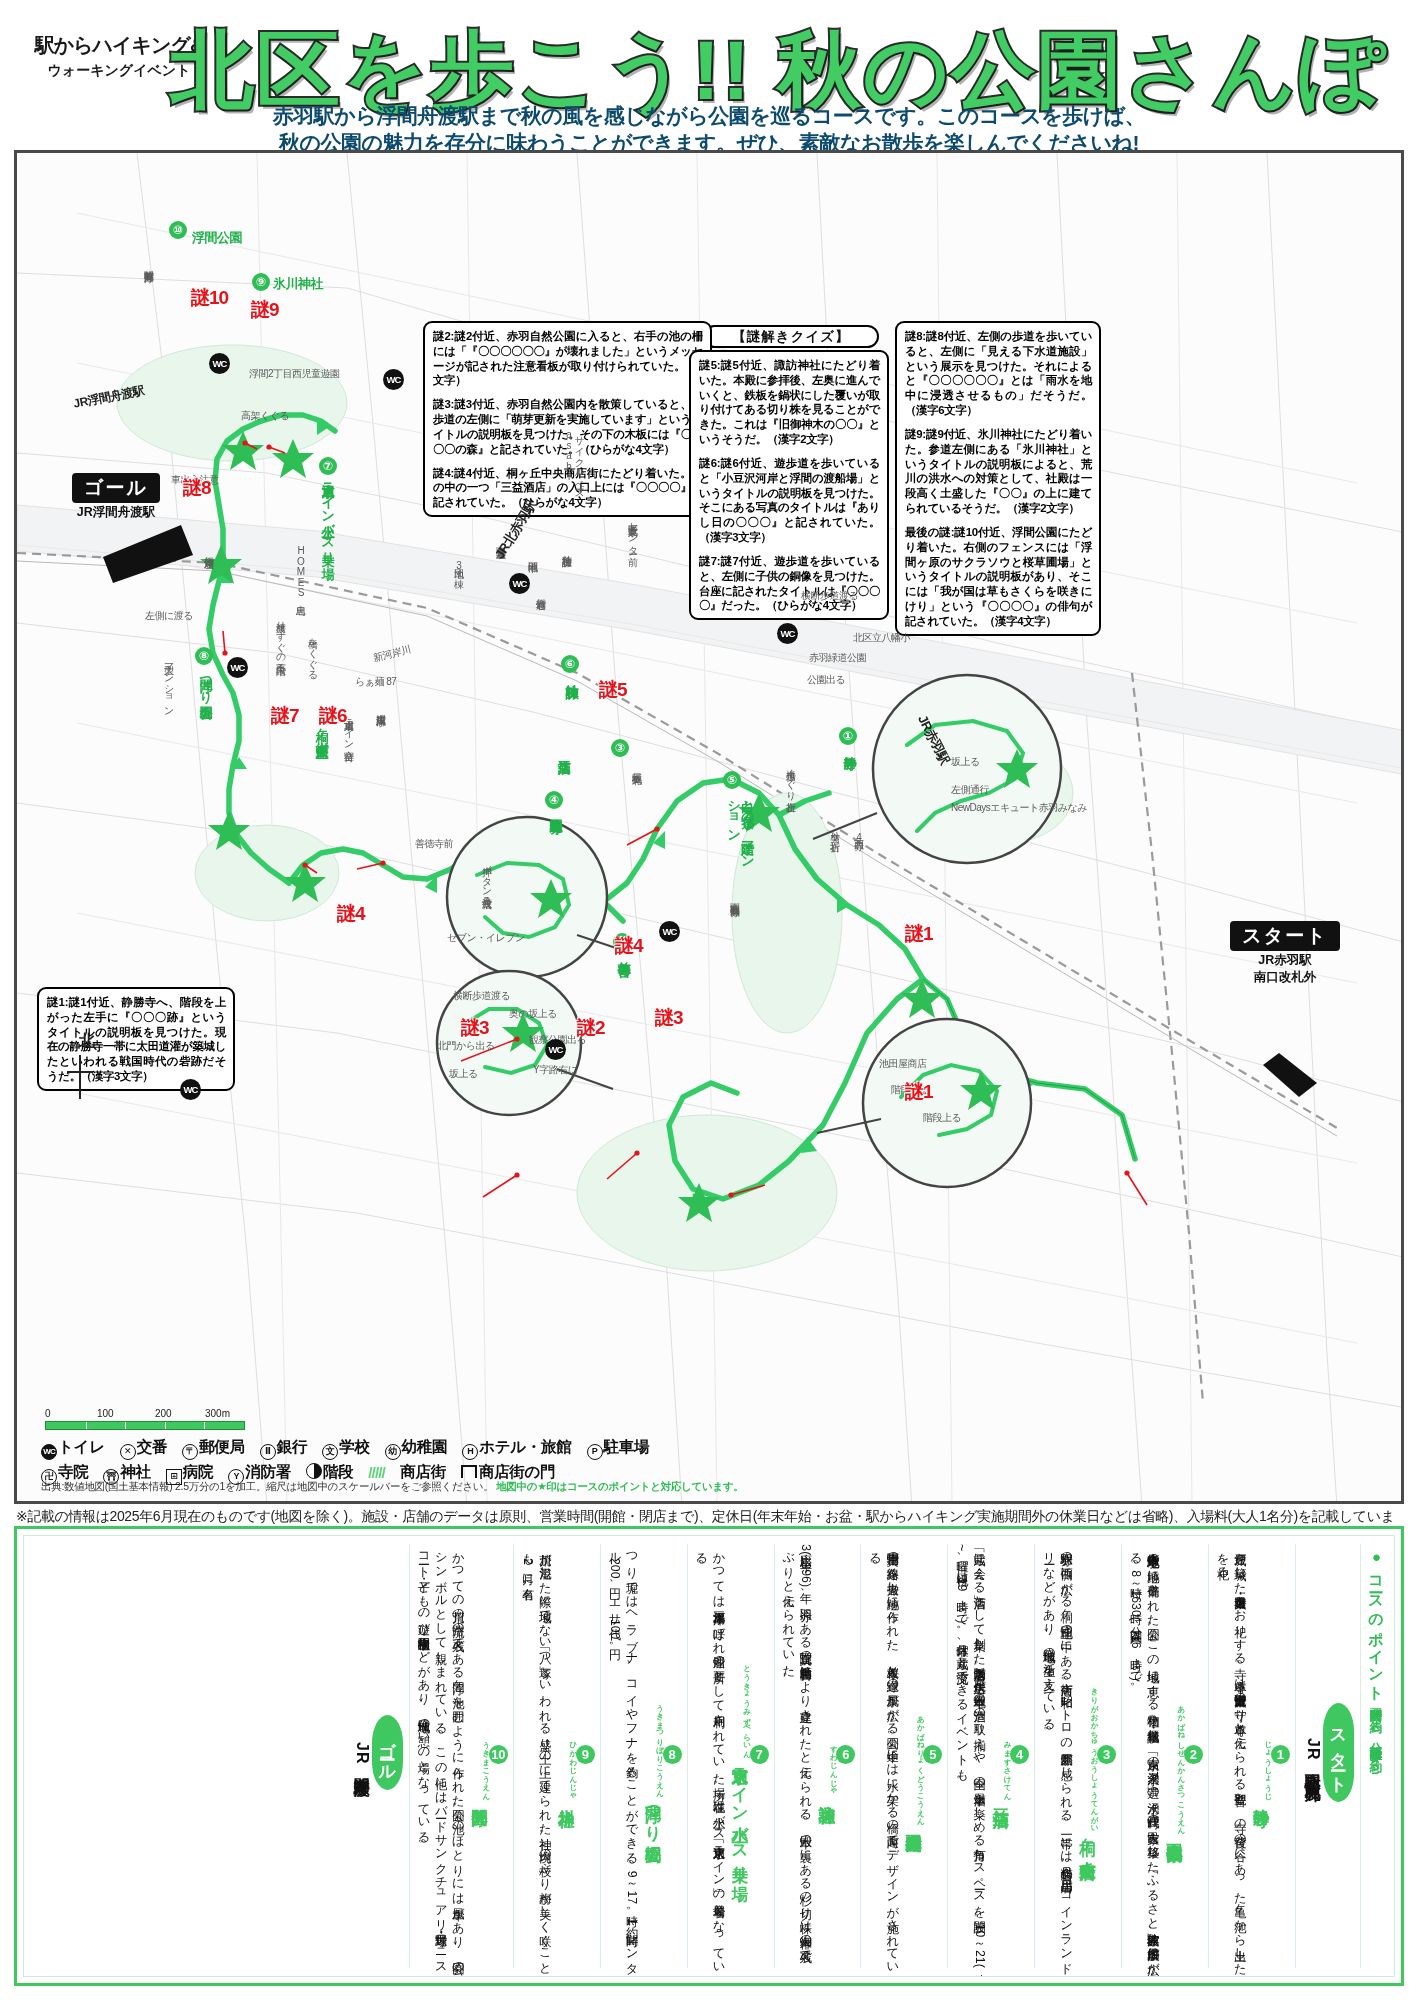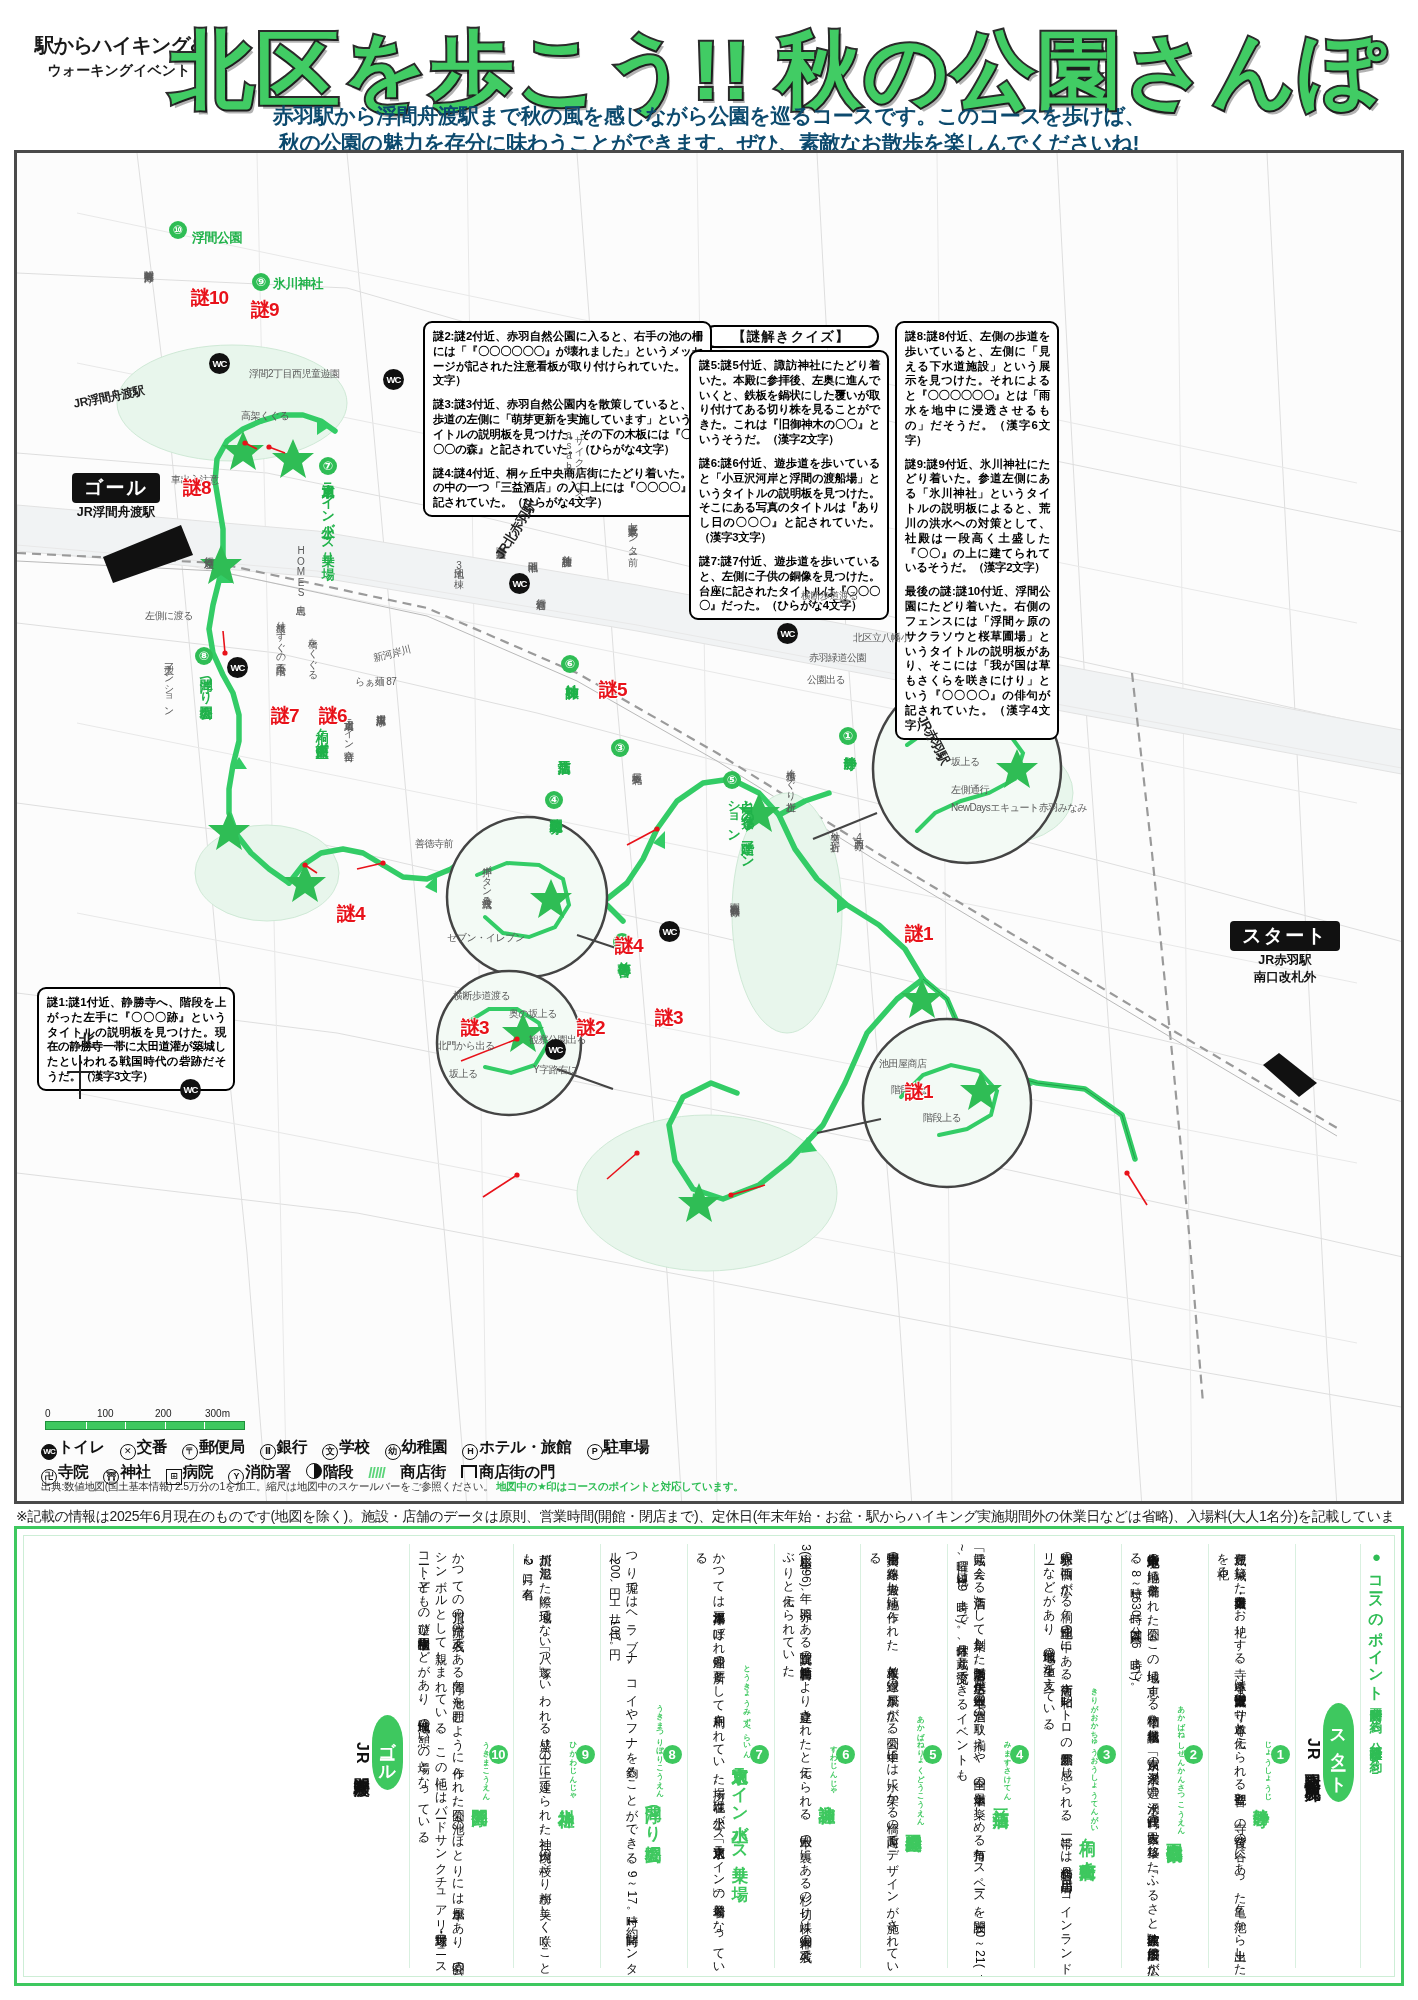--- a/index.html
+++ b/index.html
@@ -56,21 +56,21 @@
   .qbox p { margin:0 0 9px 0; }
   .qbox p:last-child { margin-bottom:0; }
   .qtitle {
     position:absolute; left:686px; top:172px; width:176px; height:23px;
     border:2.5px solid #000; border-radius:12px; background:#fff;
     text-align:center; font-size:13.5px; font-weight:bold; line-height:19px;
     letter-spacing:1px;
   }
   #qbox-a { left:406px; top:168px; width:289px; }
   #qbox-b { left:672px; top:197px; width:200px; }
-  #qbox-c { left:878px; top:168px; width:164px; }
+  #qbox-c { left:878px; top:168px; width:206px; }
   #qbox-d { left:20px;  top:834px; width:198px; }
 
   
   .mlab {
     position:absolute; font-size:10px; font-weight:bold; color:#20b24a;
     letter-spacing:-0.5px; line-height:1.05; white-space:nowrap;
   }
   .mlab.v { writing-mode:vertical-rl; text-orientation:upright; white-space:normal; }
   .mlab.gray { color:#5a5a5a; font-weight:normal; }
   .mlab.dark { color:#222; }

